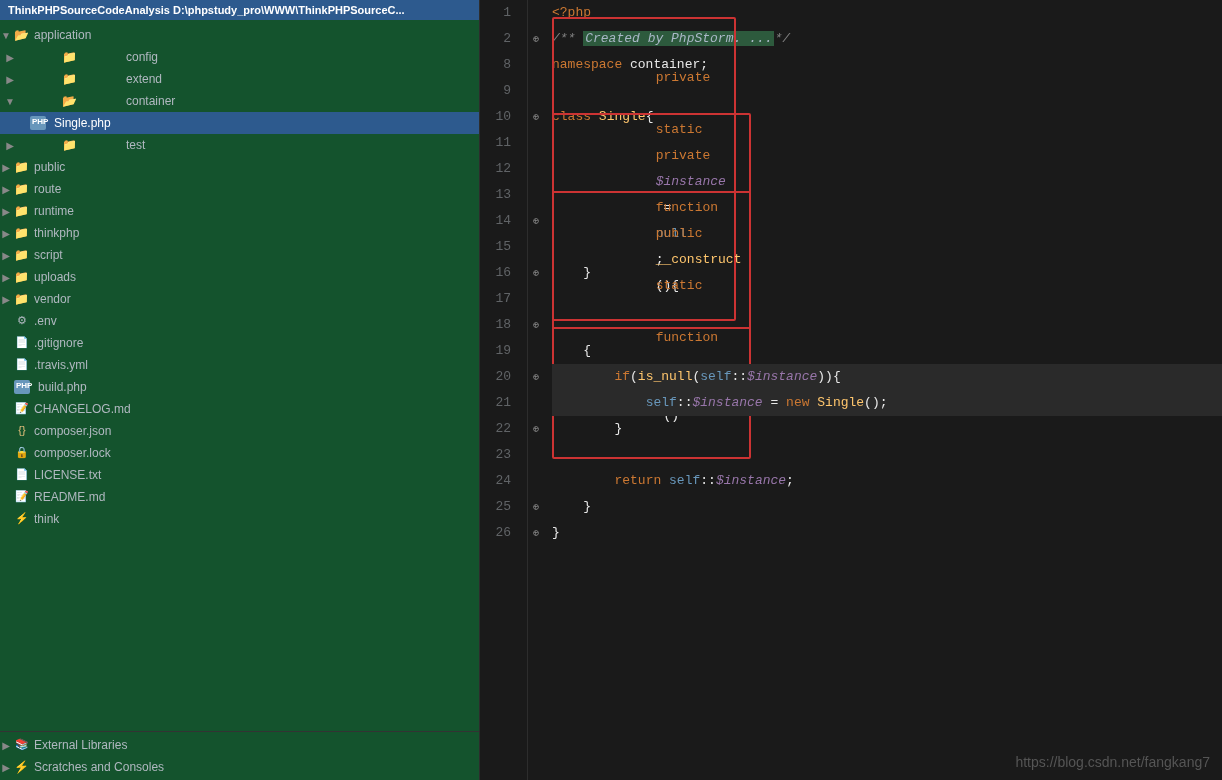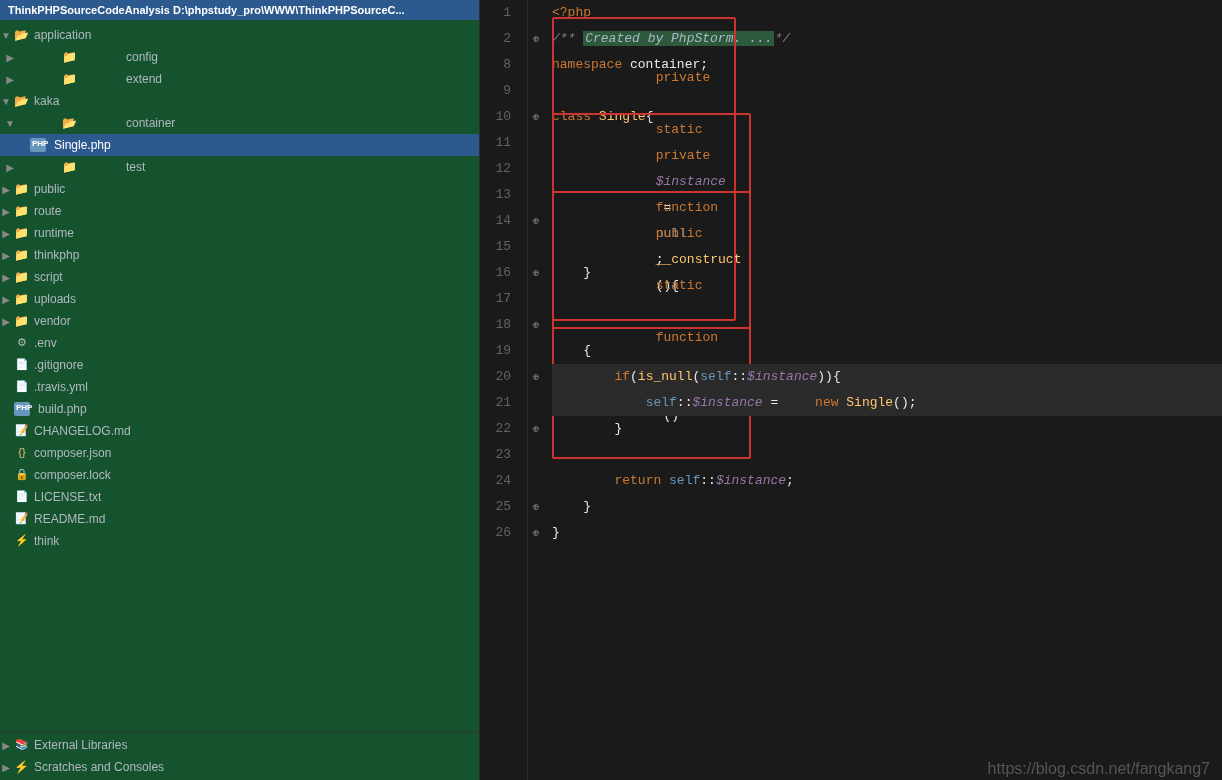--- a/index.html
+++ b/index.html
@@ -178,29 +178,29 @@
     }
     .kw-php { color: #cc7832; }
     .cm-gray { color: #808080; font-style: italic; }
     .cls-yellow { color: #ffc66d; }
     .var-italic { color: #9876aa; font-style: italic; }
     .fn-yellow { color: #ffc66d; }
     .kw-orange { color: #cc7832; }
     .txt-white { color: #e8e8e8; }
     .self-blue { color: #6897bb; }
     .null-blue { color: #6897bb; }
-    .new-kw { color: #cc7832; margin-left: 29px; }
+    .new-kw { color: #cc7832; }
 
     
     .watermark {
       position: absolute;
-      bottom: 2px;
+      bottom: 10px;
       right: 12px;
       color: #555;
-      font-size: 16px;
+      font-size: 14px;
       font-family: Arial, sans-serif;
     }
 
     .editor-wrapper {
       position: relative;
       flex: 1;
       display: flex;
       flex-direction: column;
       overflow: hidden;
     }
@@ -224,25 +224,20 @@
       <span class="file-icon folder-icon"></span>
       <span class="item-label">config</span>
     </div>
 
     <div class="tree-item indent2">
       <span class="arrow closed"></span>
       <span class="file-icon folder-icon"></span>
       <span class="item-label">extend</span>
     </div>
 
-    <div class="tree-item indent1">
-      <span class="arrow open"></span>
-      <span class="file-icon folder-open-icon"></span>
-      <span class="item-label">kaka</span>
-    </div>
 
     <div class="tree-item indent2">
       <span class="arrow open"></span>
       <span class="file-icon folder-open-icon"></span>
       <span class="item-label">container</span>
     </div>
 
     <div class="tree-item indent3 selected">
       <span class="arrow leaf"></span>
       <span class="file-icon php-icon"></span>

